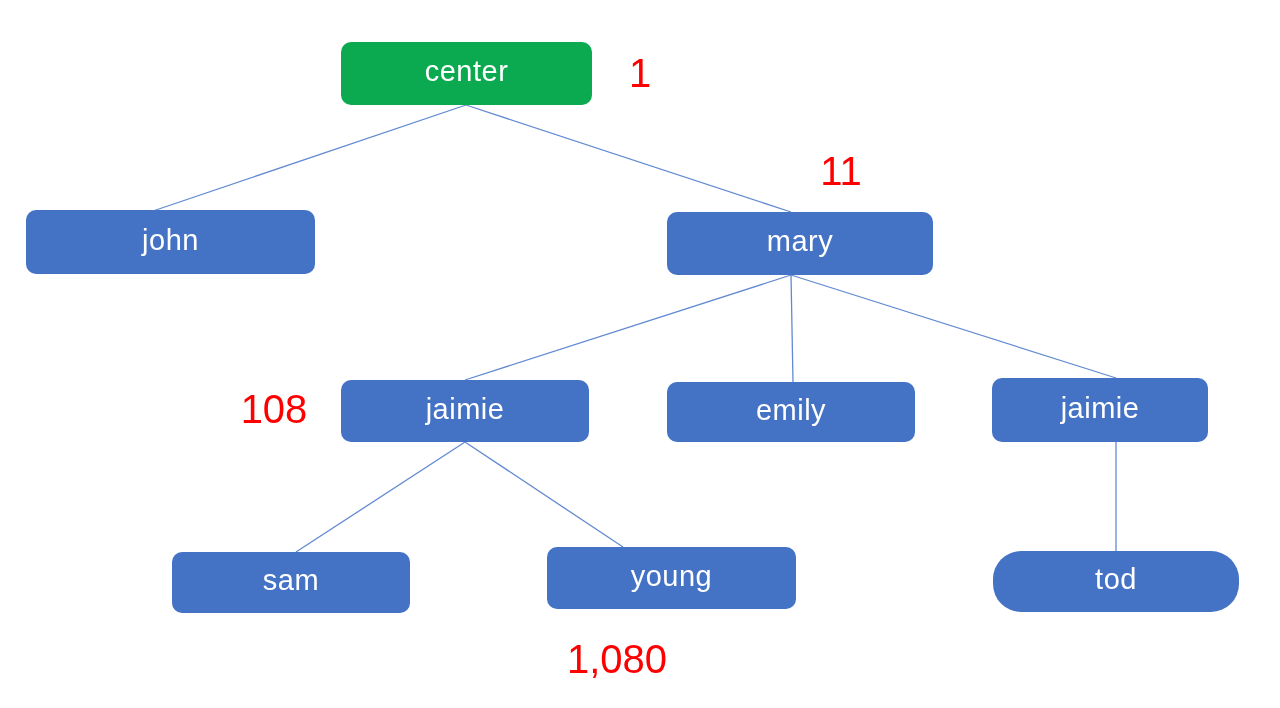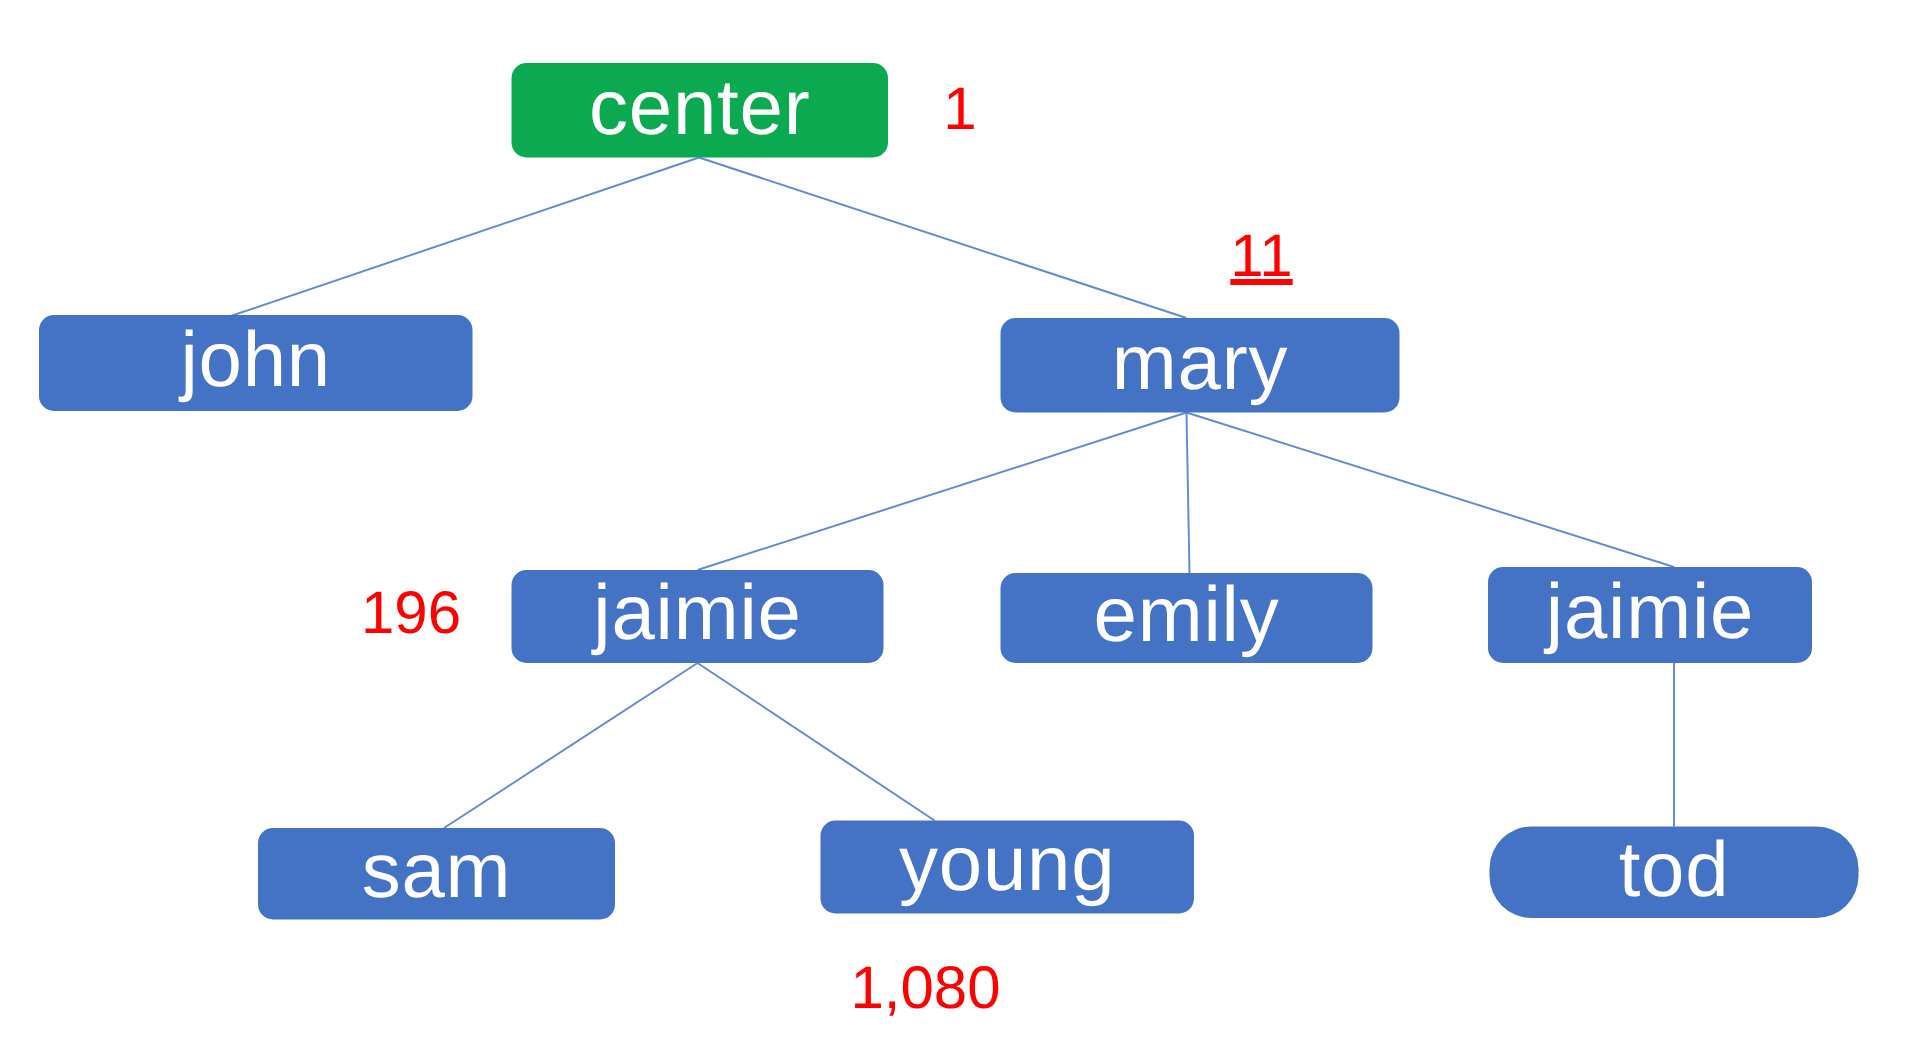--- a/index.html
+++ b/index.html
@@ -28,21 +28,21 @@
     stroke-width: 1.3;
     fill: none;
   }
   .node {
     position: absolute;
     display: flex;
     align-items: center;
     justify-content: center;
     border-radius: 10px;
     color: var(--node-text, #ffffff);
-    font-size: 52px;
+    font-size: 29px;
     font-weight: 400;
     letter-spacing: 0.5px;
     background: var(--node-fill, #4472c4);
     line-height: 1;
     padding-bottom: 4px;
     box-sizing: border-box;
   }
   .node.root {
     background: var(--root-fill, #0caa50);
   }
@@ -102,17 +102,17 @@
 
   <div class="node" style="left:499px; top:547px; width:249px; height:62px;margin-left:48px;">
     <span>young</span>
   </div>
 
   <div class="node" style="left:993px; top:551px; width:246px; height:61px;border-radius:28px;">
     <span>tod</span>
   </div>
 
   <div class="annotation" style="left:640px; top:73px;">1</div>
-  <div class="annotation" style="left:841px; top:171px;text-decoration:underline;">11</div>
-  <div class="annotation" style="left:274px; top:409px;">196</div>
+  <div class="annotation" style="left:841px; top:171px;">11</div>
+  <div class="annotation" style="left:274px; top:409px;">108</div>
   <div class="annotation" style="left:617px; top:659px;">1,080</div>
 
 </div>
 
 </body></html>

